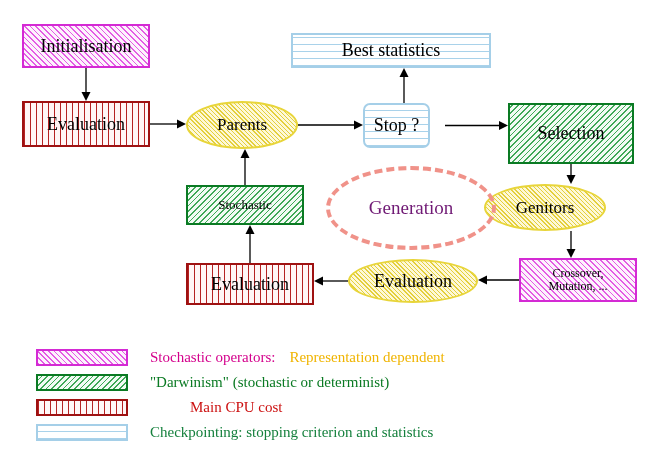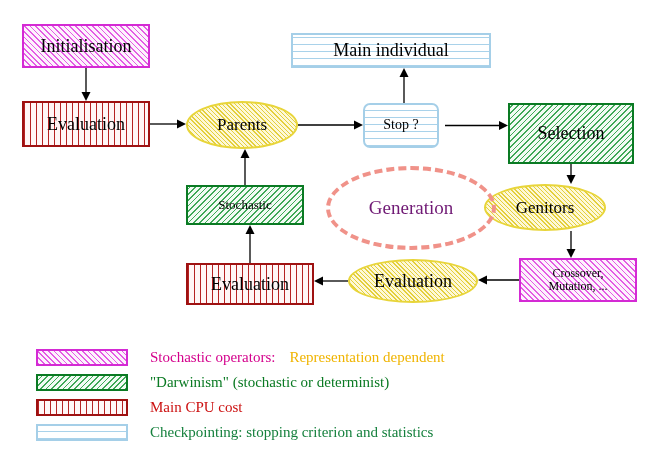--- a/index.html
+++ b/index.html
@@ -165,42 +165,42 @@
       </g>
       <g>
         <line x1="245" y1="185" x2="245" y2="156"></line>
         <polygon points="245,149 240.5,158 249.5,158"></polygon>
       </g>
     </svg>
   <div id="node-layer">
       <div class="node fill-magenta" style="left: 22px; top: 24px; width: 128px; height: 44px; font-size: 18px;">Initialisation</div>
       <div class="node fill-red" style="left: 22px; top: 101px; width: 128px; height: 46px; font-size: 18px;">Evaluation</div>
       <div class="node fill-yellow ellipse" style="left: 186px; top: 101px; width: 112px; height: 48px; font-size: 17px;">Parents</div>
-      <div class="node fill-blue" style="left: 291px; top: 33px; width: 200px; height: 35px; font-size: 18px;">Main individual</div>
-      <div class="node fill-blue rounded" style="left: 363px; top: 103px; width: 76px; height: 45px; font-size: 14px;">Stop ?</div>
+      <div class="node fill-blue" style="left: 291px; top: 33px; width: 200px; height: 35px; font-size: 18px;">Best statistics</div>
+      <div class="node fill-blue rounded" style="left: 363px; top: 103px; width: 67px; height: 45px; font-size: 18px;">Stop ?</div>
       <div class="node fill-green" style="left: 508px; top: 103px; width: 126px; height: 61px; font-size: 18px;">Selection</div>
       <div class="node fill-yellow ellipse" style="left: 484px; top: 184px; width: 122px; height: 47px; font-size: 17px;">Genitors</div>
       <div class="node fill-magenta" style="left: 519px; top: 258px; width: 118px; height: 44px; font-size: 12px;">Crossover,
 Mutation, ...</div>
       <div class="node fill-yellow ellipse" style="left: 348px; top: 259px; width: 130px; height: 44px; font-size: 18px;">Evaluation</div>
       <div class="node fill-red" style="left: 186px; top: 263px; width: 128px; height: 42px; font-size: 18px;">Evaluation</div>
       <div class="node fill-green" style="left: 186px; top: 185px; width: 118px; height: 40px; font-size: 13px;">Stochastic</div>
       <div class="generation-ellipse" style="left: 326px; top: 166px; width: 170px; height: 84px; font-size: 19px; color: #701a75; border-color: rgb(240, 146, 137);">Generation</div>
     </div>
   <div id="legend">
       <div class="legend-row">
         <div class="legend-swatch fill-magenta"></div>
         <div class="legend-text"><span class="" style="color: rgb(212, 0, 140);">Stochastic operators:</span><span class="seg2" style="color: rgb(240, 180, 0);">Representation dependent</span></div>
       </div>
       <div class="legend-row">
         <div class="legend-swatch fill-green"></div>
         <div class="legend-text"><span class="" style="color: rgb(10, 122, 35);">"Darwinism" (stochastic or determinist)</span></div>
       </div>
       <div class="legend-row">
         <div class="legend-swatch fill-red"></div>
-        <div class="legend-text"><span class="" style="color: rgb(204, 17, 17);">Main CPU cost</span></div>
+        <div class="legend-text"><span class="" style="color: rgb(204, 17, 17); margin-left: 40px;">Main CPU cost</span></div>
       </div>
       <div class="legend-row">
         <div class="legend-swatch fill-blue"></div>
         <div class="legend-text"><span class="" style="color: #15803d;">Checkpointing: stopping criterion and statistics</span></div>
       </div>
     </div>
 </div>
 
 </body></html>

